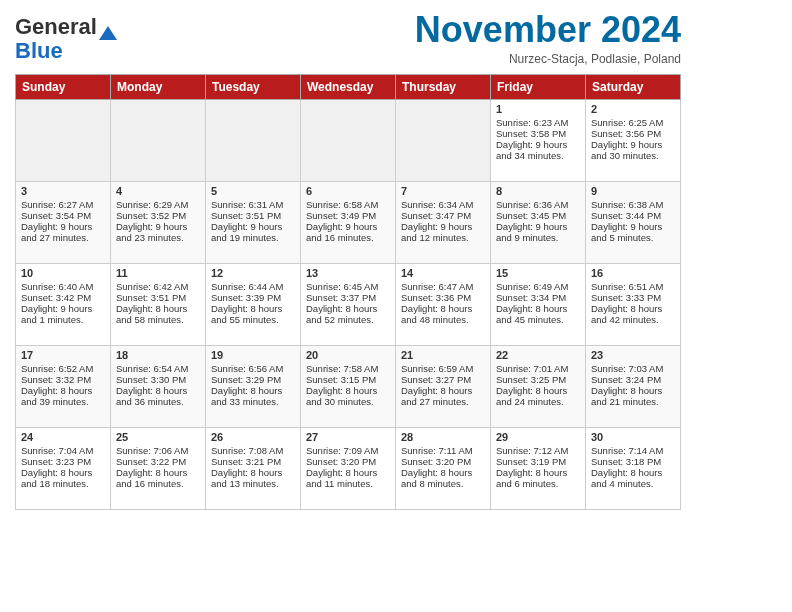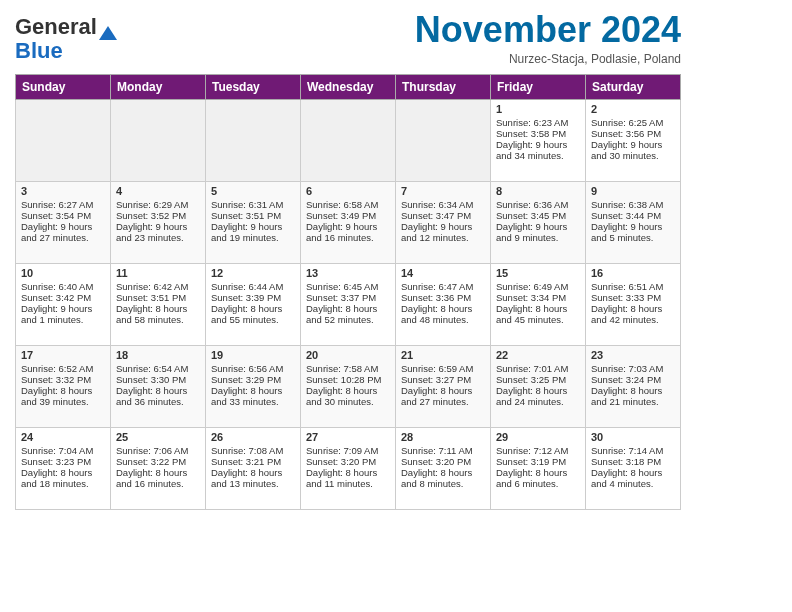--- a/index.html
+++ b/index.html
@@ -46,21 +46,21 @@
       font-size: 12px;
       color: #555;
       margin-top: 2px;
     }
     .calendar {
       width: 100%;
       border-collapse: collapse;
       table-layout: fixed;
     }
     .calendar th {
-      background-color: #701a75;
+      background-color: #b91c1c;
       color: #fff;
       text-align: left;
       padding: 5px 6px;
       font-size: 12px;
       font-weight: bold;
       border: 1px solid #aaa;
     }
     .calendar td {
       vertical-align: top;
       border: 1px solid #ccc;
@@ -262,21 +262,21 @@
           <td>
             <span class="day-num">19</span>
             <div>Sunrise: 6:56 AM</div>
             <div>Sunset: 3:29 PM</div>
             <div>Daylight: 8 hours</div>
             <div>and 33 minutes.</div>
           </td>
           <td>
             <span class="day-num">20</span>
             <div>Sunrise: 7:58 AM</div>
-            <div>Sunset: 10:28 PM</div>
+            <div>Sunset: 3:15 PM</div>
             <div>Daylight: 8 hours</div>
             <div>and 30 minutes.</div>
           </td>
           <td>
             <span class="day-num">21</span>
             <div>Sunrise: 6:59 AM</div>
             <div>Sunset: 3:27 PM</div>
             <div>Daylight: 8 hours</div>
             <div>and 27 minutes.</div>
           </td>

